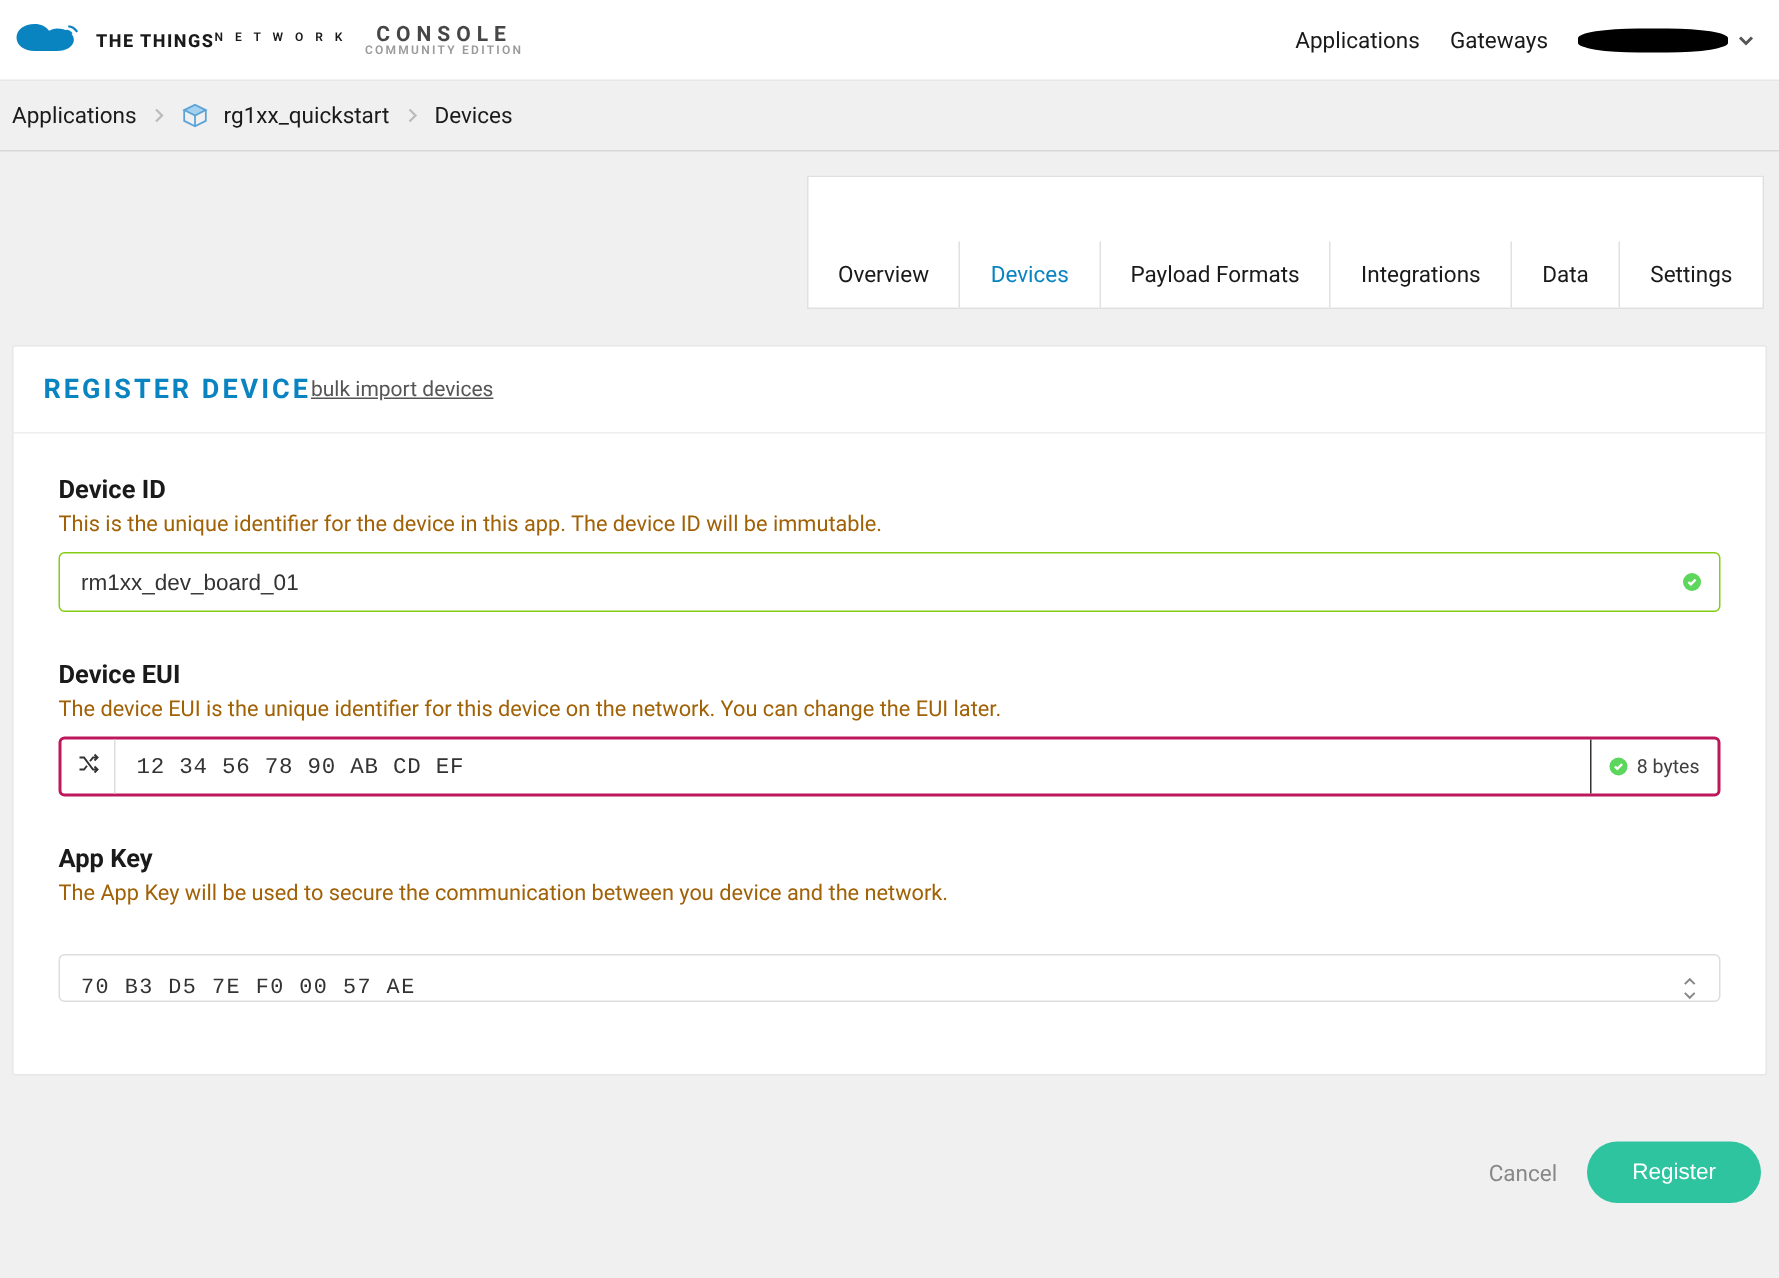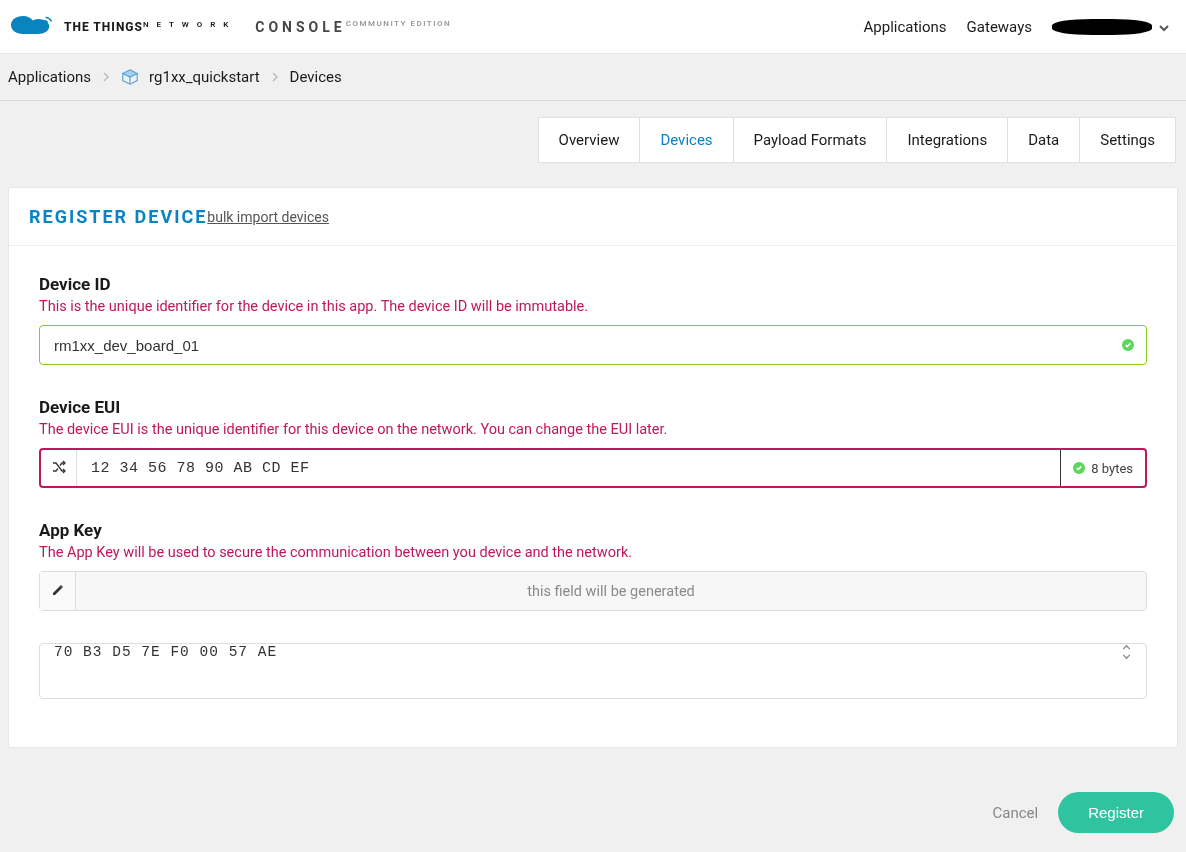--- a/index.html
+++ b/index.html
@@ -18,21 +18,21 @@
     display: flex;
     align-items: center;
     padding: 0 16px 0 8px;
     justify-content: space-between;
   }
   .logo-area { display: flex; align-items: center; gap: 8px; }
   .logo-cloud { width: 48px; height: 28px; display: flex; align-items: center; }
   .logo-text { display: flex; line-height: 1; }
   .logo-text .line1 { font-size: 12px; font-weight: 800; letter-spacing: 1px; color:#1a1a1a;}
   .logo-text .line2 { font-size: 8px; letter-spacing: 3px; color:#1a1a1a; font-weight:600;}
-  .logo-console { margin-left: 16px; display:flex; flex-direction:row; line-height:1;}
+  .logo-console { margin-left: 4px; display:flex; flex-direction:column; line-height:1;align-items:center;}
   .logo-console .c1 { font-size: 14px; font-weight: 700; letter-spacing: 4px; color:#464646;}
   .logo-console .c2 { font-size: 8px; letter-spacing: 1.5px; color:#9a9a9a; font-weight:600;}
   .nav-right { display: flex; align-items: center; gap: 20px; }
   .nav-link { color: #1a1a1a; font-size: 15px; cursor: pointer; }
   .user-area { display:flex; align-items:center; gap:6px; cursor:pointer;}
   .user-blob { width:100px; height:16px; background:#000; border-radius:40%;}
   .chev { width:12px; height:12px; }
 
   
   .breadcrumb {
@@ -44,54 +44,54 @@
     font-size: 15px;
     border-bottom: 1px solid #d8d8d8;
   }
   .breadcrumb .bc-link { color:#1a1a1a; cursor:pointer; }
   .breadcrumb .bc-sep { color:#bbb; }
   .bc-icon { width:18px; height:18px; display:inline-flex; }
 
   
   .tabs-wrap { display:flex; justify-content:flex-end; padding: 16px 10px 24px 10px; }
   .tabs { display:flex; background:#fff; border:1px solid #e0e0e0; }
-  .tab { padding: 13px 20px; font-size:15px; color:#1a1a1a; cursor:pointer; border-right:1px solid #e0e0e0; }
+  .tab { padding: 13px 20px; font-size:15px; color:#1a1a1a; cursor:pointer; border-right:1px solid #e0e0e0;margin-top:43px; }
   .tab:last-child { border-right:none; }
   .tab.active { color:#0a84c1; }
 
   
   .panel { background:#fff; margin: 0 8px 24px 8px; border:1px solid #e6e6e6; border-radius:2px;}
   .panel-hd { display:flex; align-items:center; padding:18px 20px; border-bottom:1px solid #eee;}
   .panel-title { color:#0a84c1; font-size:18px; font-weight:700; letter-spacing:2px; }
   .panel-link { color:#555; font-size:14px; text-decoration:underline; cursor:pointer; }
   .panel-body { padding: 28px 30px 40px 30px; }
 
   .field { margin-bottom: 32px; }
   .field-label { font-size:17px; font-weight:700; color:#1a1a1a; margin-bottom:4px; }
-  .field-help { font-size:14.5px; color:#be185d; margin-bottom:10px; }
+  .field-help { font-size:14.5px; color:#a16207; margin-bottom:10px; }
 
   .input-wrap { position:relative; display:flex; border:1px solid #84cc16; border-radius:4px; background:#fff; height:40px; align-items:center; }
   .input-wrap.focus { border:2px solid #be185d; }
   .input-wrap input {
     border:none; outline:none; flex:1; padding:0 14px; font-size:15px; color:#333; background:transparent; height:100%;
   }
   .input-wrap.mono input { font-family: "Courier New", monospace; letter-spacing: 0.5px; }
   .input-icon-btn {
     width:36px; height:100%; border-right:1px solid #ddd; display:flex; align-items:center; justify-content:center; cursor:pointer; color:#555;
   }
   .input-wrap.focus .input-icon-btn { border-right:1px solid #ddd; }
   .input-trail { padding:0 12px; display:flex; align-items:center; gap:6px; color:#404040; font-size:13px;}
   .check-dot { width:12px; height:12px; border-radius:50%; background:#5cd65c; display:inline-flex; align-items:center; justify-content:center; }
   .check-dot svg { width:8px; height:8px; }
 
   .readonly-row { display:flex; border:1px solid #ddd; border-radius:4px; background:#f7f7f7; height:40px; align-items:center;}
   .readonly-row .ro-text { flex:1; text-align:center; color:#8a8a8a; font-size:14.5px;}
   .readonly-row .input-icon-btn { background:#fafafa;}
 
-  .select-row { display:flex; border:1px solid #ddd; border-radius:4px; background:#fff; height:56px; align-items:flex-start; padding:0 14px; justify-content:space-between; cursor:pointer;}
+  .select-row { display:flex; border:1px solid #ddd; border-radius:4px; background:#fff; height:32px; align-items:flex-end; padding:0 14px; justify-content:space-between; cursor:pointer;}
   .select-row .sel-val { font-family:"Courier New", monospace; letter-spacing:1px; color:#333; font-size:14.5px;}
   .sel-chev { display:flex; flex-direction:column; gap:0px; color:#888;}
   .sel-chev svg{width:11px;height:8px;}
 
   
   .footer { display:flex; justify-content:flex-end; align-items:center; gap:20px; padding: 20px 12px 30px 12px;}
   .btn-cancel { color:#888; font-size:15px; cursor:pointer; }
   .btn-primary { background:#2ec4a0; color:#fff; border:none; border-radius:30px; padding:12px 30px; font-size:15px; cursor:pointer;}
 </style>
 </head>
@@ -208,31 +208,20 @@
               </svg>
           </span>
           <span>8 bytes</span>
         </span>
       </div>
     </div>
 
     <div class="field">
       <div class="field-label">App Key</div>
       <div class="field-help">The App Key will be used to secure the communication between you device and the network.</div>
-      <div class="readonly-row">
-        <div class="input-icon-btn">
-          <span>
-            <svg width="14" height="14" viewBox="0 0 14 14" fill="#333">
-                <path d="M2 10l7-7 2 2-7 7H2v-2z"></path>
-                <path d="M10 2l2 2-1 1-2-2 1-1z"></path>
-              </svg>
-          </span>
-        </div>
-        <span class="ro-text">this field will be generated</span>
-      </div>
     </div>
 
     <div class="field" style="margin-bottom:8px;">
       <div class="select-row">
         <span class="sel-val">70 B3 D5 7E F0 00 57 AE</span>
         <span class="sel-chev">
           <svg viewBox="0 0 10 6" fill="none" stroke="#888" stroke-width="1.2">
               <polyline points="2,4 5,1 8,4"></polyline>
             </svg>
           <svg viewBox="0 0 10 6" fill="none" stroke="#888" stroke-width="1.2">

